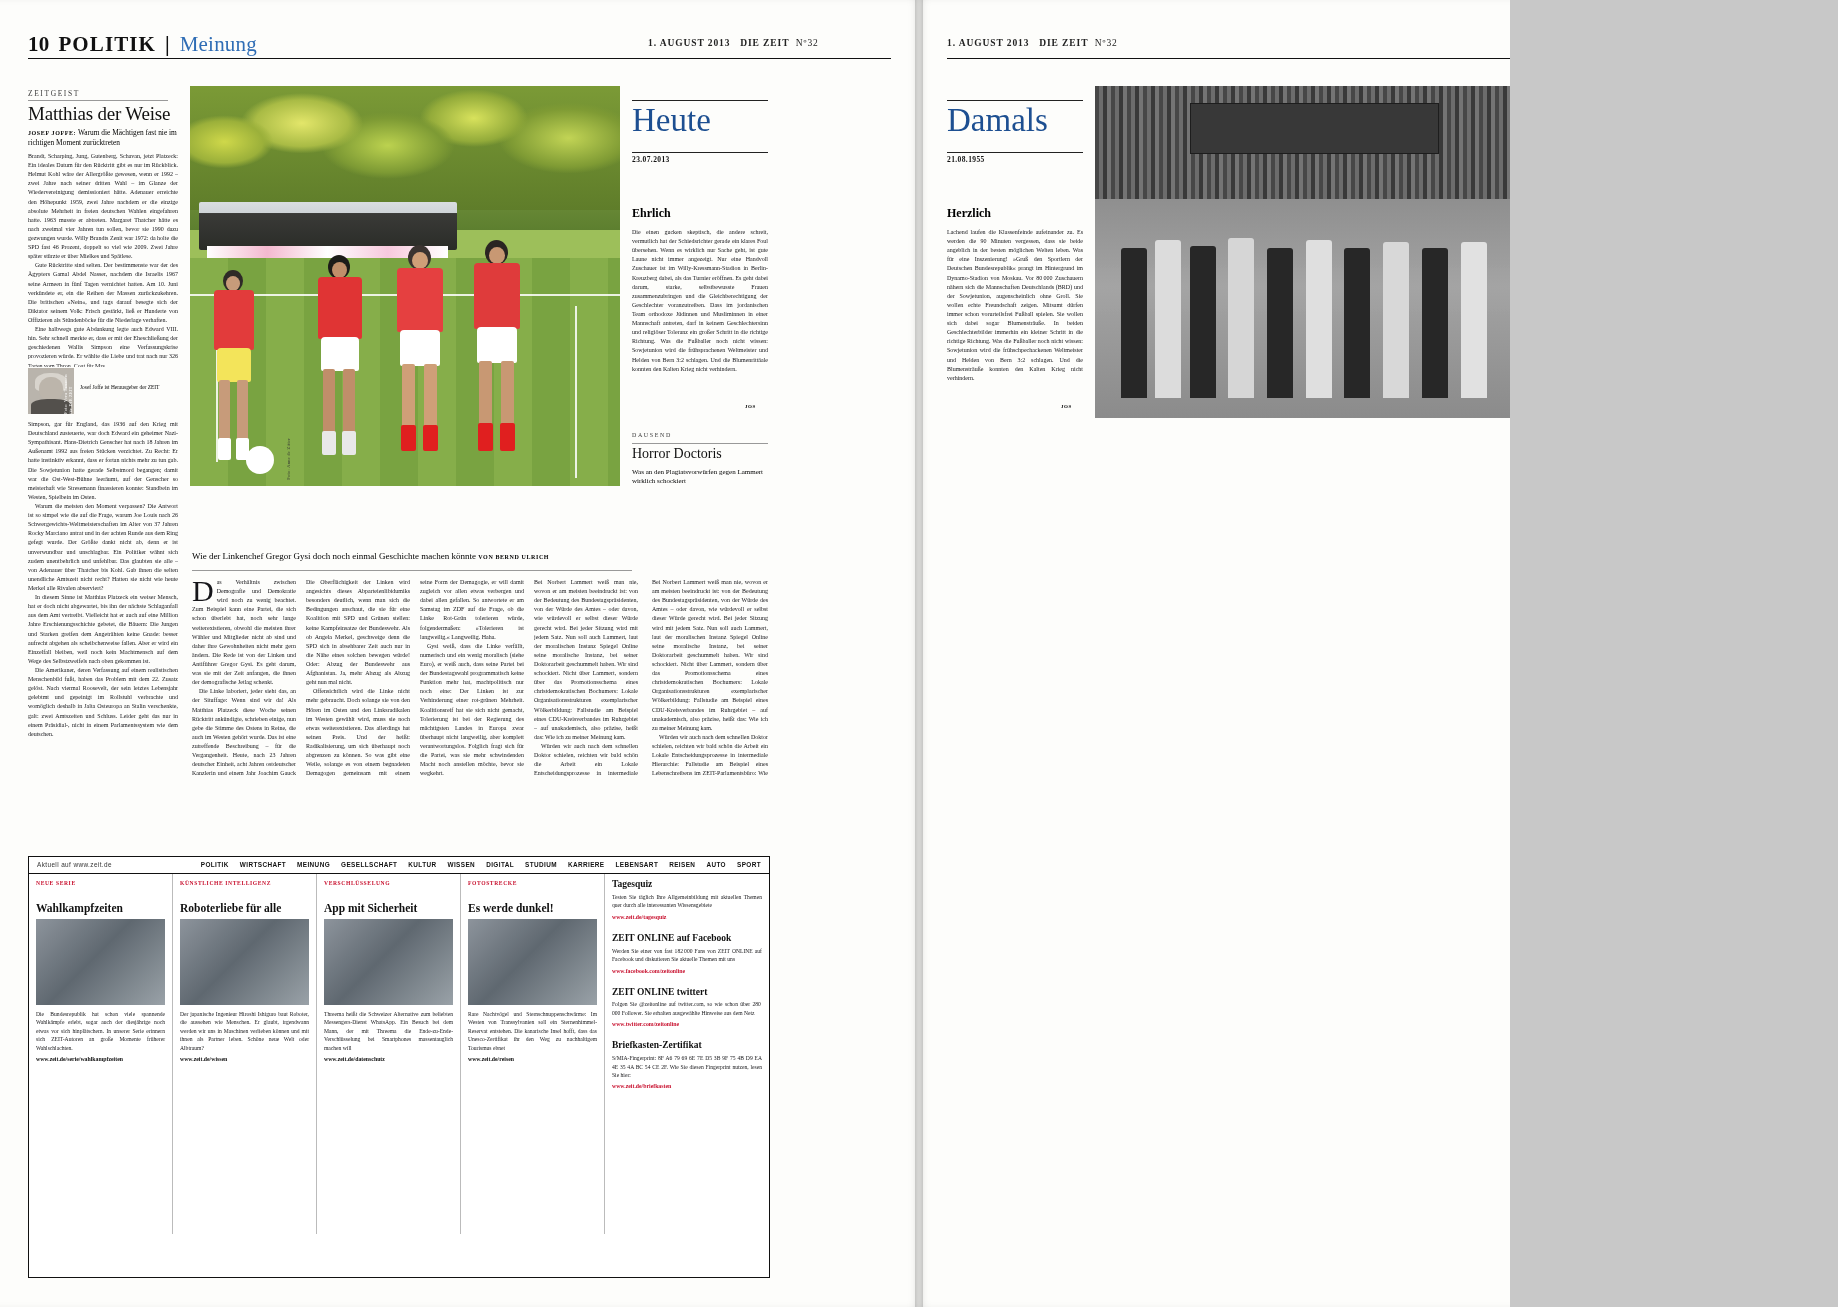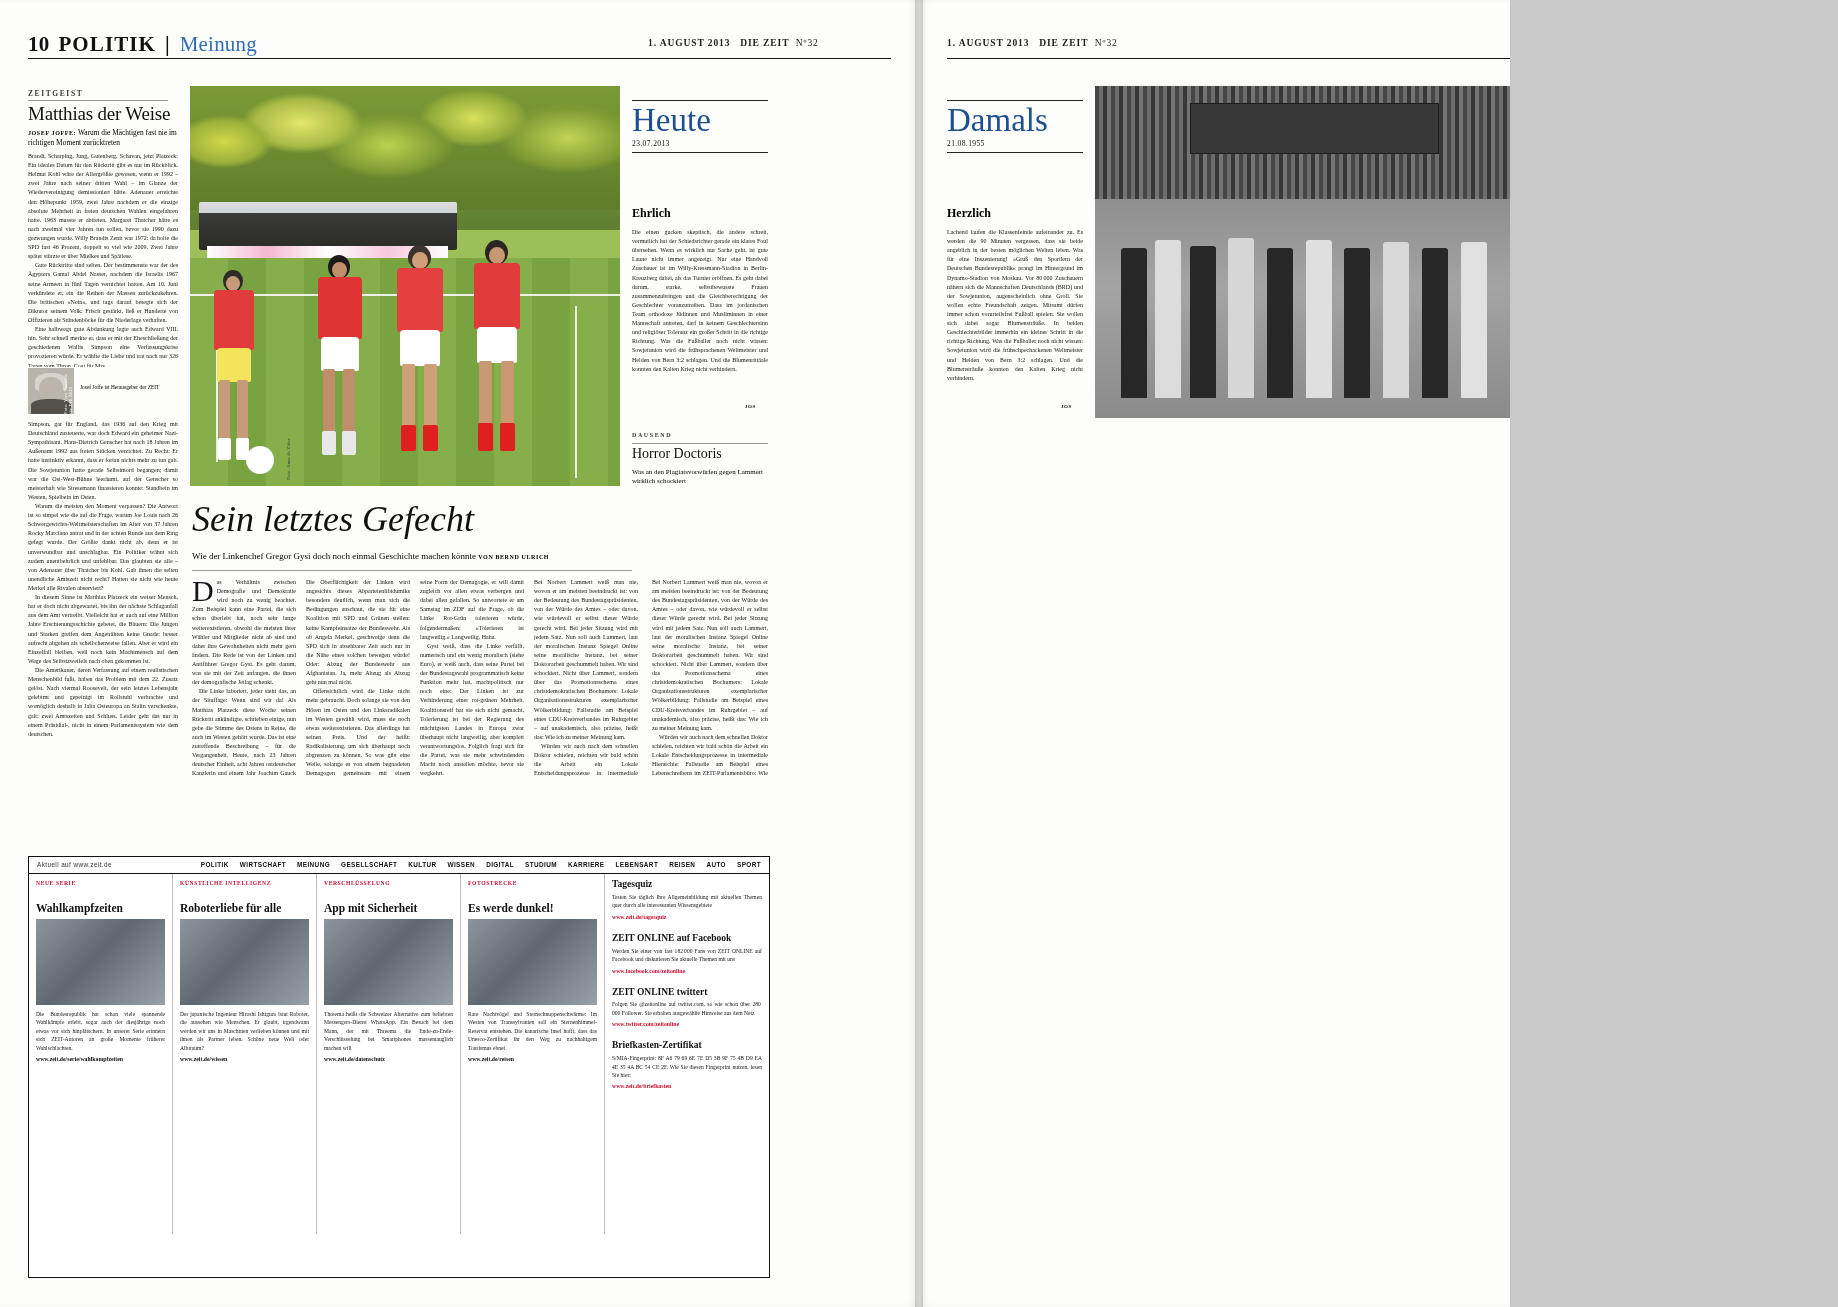--- a/index.html
+++ b/index.html
@@ -22,21 +22,21 @@
   .issue{position:absolute;top:6px;font-family:"Liberation Serif",serif;font-size:9.5px;
      letter-spacing:.9px;color:#222;font-weight:700;}
   .issue .lite{font-weight:400;}
 
   
   .col{position:absolute;font-family:"Liberation Serif",serif;font-size:6.0px;line-height:1.52;
        color:#16161a;text-align:justify;-webkit-hyphens:auto;hyphens:auto;overflow:hidden;}
   .col p{margin:0;text-indent:7px;}
   .col p.first{text-indent:0;}
   .kicker{font-family:"Liberation Serif",serif;font-size:7.5px;letter-spacing:1.6px;
-     color:#3a3a3a;font-weight:700;text-transform:uppercase;}
+     color:#3a3a3a;font-weight:400;text-transform:uppercase;}
   .rule-thin{border-top:.8px solid #222;}
   .rule-hair{border-top:.6px solid #999;}
 
   h1.head-ser{font-family:"Liberation Serif",serif;font-weight:400;color:#111;margin:0;}
   .byline-sm{font-size:6px;letter-spacing:.6px;font-weight:700;text-transform:uppercase;}
 
   
   .photo{position:absolute;overflow:hidden;background:#556;}
   .credit{position:absolute;font-size:4.4px;letter-spacing:.3px;color:#fff;
      writing-mode:vertical-rl;transform:rotate(180deg);opacity:.92;}
@@ -74,21 +74,21 @@
   .bw .crowdband{position:absolute;left:0;right:0;top:0;height:34%;
      background:repeating-linear-gradient(90deg,#4a4a4a 0 4px,#6d6d6d 4px 8px,#3c3c3c 8px 12px,#757575 12px 16px);}
   .bw .bannerboard{position:absolute;left:22%;right:20%;top:5%;height:15%;
      background:#3b3b3b;border:1px solid #222;}
   .bw .field{position:absolute;left:0;right:0;bottom:0;height:66%;
      background:linear-gradient(#8e8e8e,#a2a2a2 40%,#8a8a8a);}
   .bw .figure{position:absolute;bottom:6%;background:#2b2b2b;border-radius:3px 3px 0 0;}
 
   
   .standhead{font-family:"Liberation Serif",serif;color:#1d4f91;font-size:33px;font-weight:400;}
-  .dateline{font-size:7.5px;font-weight:400;letter-spacing:.4px;color:#111;}
+  .dateline{font-size:7.5px;font-weight:700;letter-spacing:.4px;color:#111;margin-top:16px;}
 
   
   .zo{position:absolute;left:28px;top:856px;width:740px;height:420px;
       border:1px solid #111;background:#fff;}
   .zo-top{position:relative;height:44px;border-bottom:1.4px solid #111;}
   .zo-logo{position:absolute;left:8px;top:6px;font-size:25px;font-weight:700;letter-spacing:.5px;color:#111;
      font-family:"Liberation Serif",serif;}
   .zo-logo .mark{display:inline-block;width:17px;height:17px;border-radius:50%;
      background:#111;color:#fff;font-size:11px;line-height:17px;text-align:center;vertical-align:2px;margin:0 2px;}
   .zo-url{position:absolute;right:8px;top:9px;color:#c8102e;font-weight:700;font-size:16px;
@@ -206,21 +206,20 @@
           <div class="pl-leg" style="left:14px;top:121px;width:13px;height:72px;background:#c89873;"></div>
           <div class="pl-leg" style="left:36px;top:121px;width:13px;height:72px;background:#c89873;"></div>
           <div class="pl-leg" style="left:13px;top:183px;width:15px;height:28px;background:#e01f1f;"></div>
           <div class="pl-leg" style="left:35px;top:183px;width:15px;height:28px;background:#e01f1f;"></div>
         </div>
         <div style="position:absolute;left:13%;bottom:3%;width:28px;height:28px;border-radius:50%;background:#fff;"></div>
         <div class="credit dark" style="left:96px;bottom:6px;">Foto: Anne de Zitter</div>
       </div>
     </div>
 
-    <h1 class="head-ser" style="position:absolute;left:192px;top:498px;font-size:36px;font-style:italic;">Sein letztes Gefecht</h1>
     <div style="position:absolute;left:192px;top:551px;width:440px;font-size:9px;">
       <span>Wie der Linkenchef Gregor Gysi doch noch einmal Geschichte machen könnte</span>
       <span class="byline-sm">VON BERND ULRICH</span>
     </div>
     <div class="rule-hair" style="position:absolute;left:192px;top:570px;width:440px;"></div>
 
     <div class="col" id="f-l0" style="left:192px;top:578px;width:104px;height:198px;">
         <p class="first"><span style="float: left; font-size: 30px; line-height: 22px; padding: 2px 3px 0px 0px; font-family: &quot;Liberation Serif&quot;, serif;">D</span>as Verhältnis zwischen Demografie und Demokratie wird noch zu wenig beachtet. Zum Beispiel kann eine Partei, die sich schon überlebt hat, noch sehr lange weiterexistieren, obwohl die meisten ihrer Wähler und Mitglieder nicht ab sind und daher ihre Gewohnheiten nicht mehr gern ändern. Die Rede ist von der Linken und Antiführer Gregor Gysi. Es geht darum, was sie mit der Zeit anfangen, die ihnen der demografische Jetlag schenkt.</p>
         <p>Die Linke laboriert, jeder sieht das, an der Situffage: Wenn sind wir da! Als Matthias Platzeck diese Woche seinen Rücktritt ankündigte, schrieben einige, nun gebe die Stimme des Ostens in Reine, die auch im Westen gehört wurde. Das ist eine zutreffende Beschreibung – für die Vergangenheit. Heute, nach 23 Jahren deutscher Einheit, acht Jahren ostdeutscher Kanzlerin und einem Jahr Joachim Gauck als Bundespräsident, braucht es so etwas nicht mehr. Der Osten hat Stimmen, er prägt die Stimmung mit.</p>
       </div>

